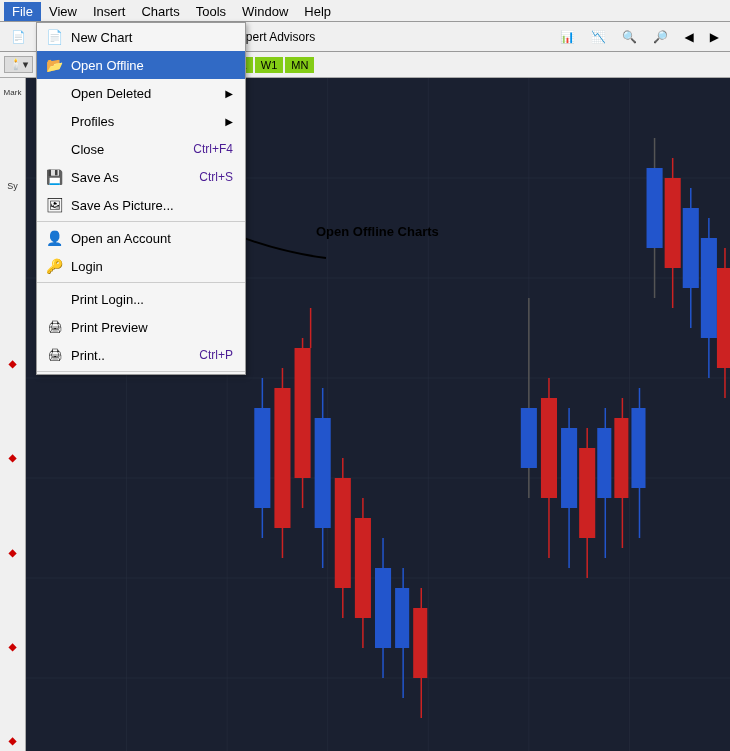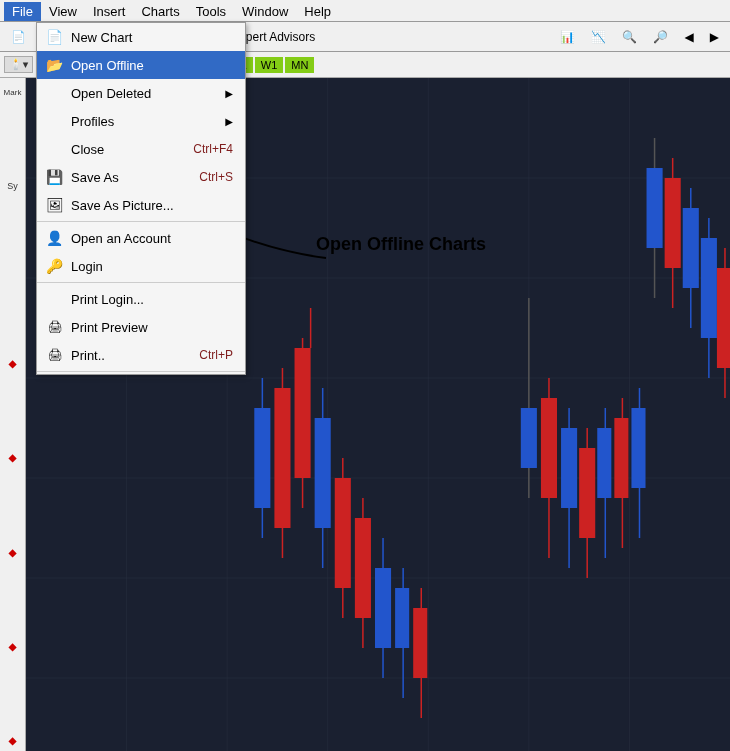--- a/index.html
+++ b/index.html
@@ -165,21 +165,21 @@
       margin-right: 6px;
       display: flex;
       align-items: center;
       justify-content: center;
       font-size: 14px;
     }
     .menu-item-label {
       flex: 1;
     }
     .menu-item-shortcut {
-      color: #7f1d1d;
+      color: #4c1d95;
       font-size: 12px;
       margin-left: 20px;
     }
     .menu-item-arrow {
       margin-left: 4px;
       font-size: 10px;
     }
     .menu-separator {
       height: 1px;
       background: #ccc;
@@ -368,21 +368,21 @@
 
     <svg class="annotation-arrow" style="position:absolute;top:100px;left:100px;width:260px;height:100px;pointer-events:none;z-index:5;" viewBox="0 0 260 100">
       <path d="M 200 80 Q 120 70 30 20" stroke="black" stroke-width="2" fill="none" marker-end="url(#arrow)"></path>
       <defs>
         <marker id="arrow" markerWidth="8" markerHeight="8" refX="6" refY="3" orient="auto">
           <path d="M0,0 L0,6 L8,3 z" fill="black"></path>
         </marker>
       </defs>
     </svg>
 
-    <div class="annotation" style="position:absolute;top:156px;left:290px;font-size:18px;font-weight:bold;color:#000;">
+    <div class="annotation" style="position:absolute;top:146px;left:290px;font-size:13px;font-weight:bold;color:#000;">
       <span>Open Offline Charts</span>
     </div>
   </div>
 </div>
 
 <div class="dropdown-menu">
 
   <div class="menu-item">
     <span class="menu-item-icon">📄</span>
     <span class="menu-item-label">New Chart</span>

